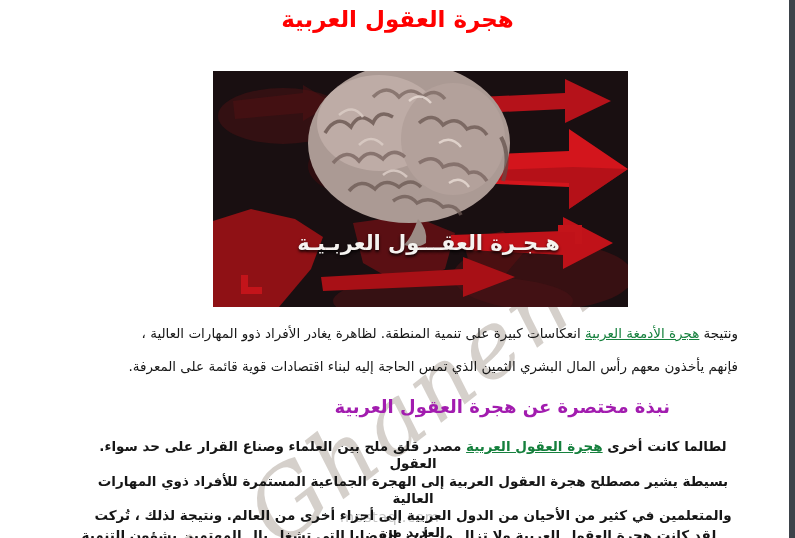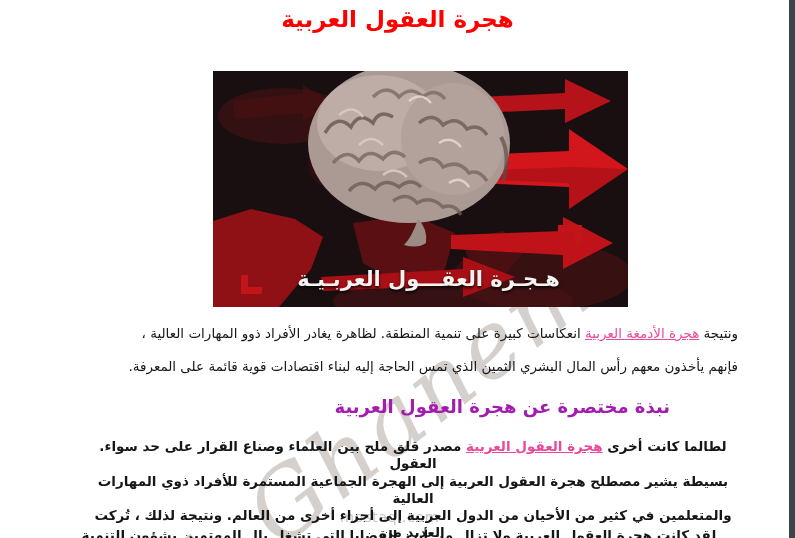--- a/index.html
+++ b/index.html
@@ -35,30 +35,30 @@
   .hero{
     position:absolute;left:213px;top:71px;width:415px;height:236px;
     background:#190f11;overflow:hidden;
   }
   .hero svg{position:absolute;left:0;top:0;}
   .hero-cap{
     position:absolute;left:8px;width:100%;text-align:center;direction:rtl;
     color:#f5f3f0;font-weight:bold;font-size:21px;letter-spacing:1px;
     text-shadow:0 2px 3px rgba(0,0,0,0.85);
   }
-  .hero-cap1{top:160px;margin-top:36px;}
+  .hero-cap1{top:160px;}
   .hero-cap2{top:190px;font-size:22px;}
 
   
   .intro{
     position:absolute;top:317px;right:57px;left:88px;
     direction:rtl;text-align:right;
     font-size:13.5px;line-height:33px;color:#161616;
   }
-  .doc-link{color:#ec4899;text-decoration:underline;cursor:pointer;}
+  .doc-link{color:#15803d;text-decoration:underline;cursor:pointer;}
   .section-heading{
     position:absolute;top:396px;right:125px;
     direction:rtl;
     font-size:18px;font-weight:bold;color:#a21caf;
   }
   .para2{
     position:absolute;top:438px;right:57px;left:88px;
     direction:rtl;text-align:center;
     font-size:13.5px;font-weight:bold;line-height:17.3px;color:#161616;
   }

